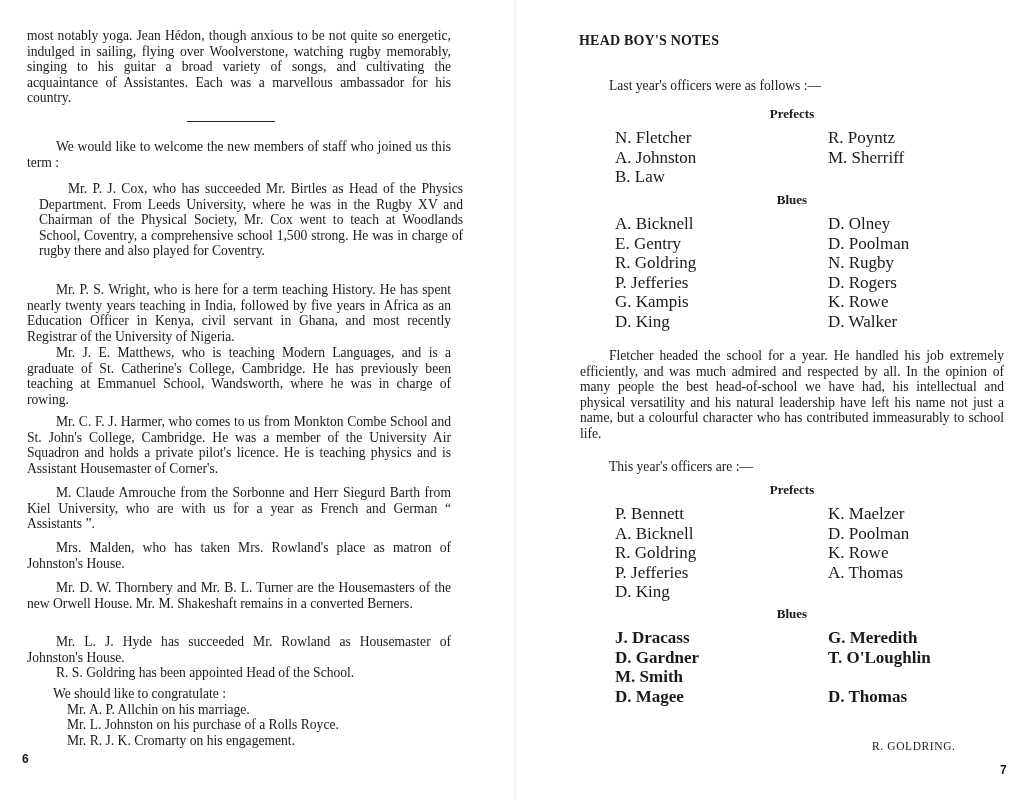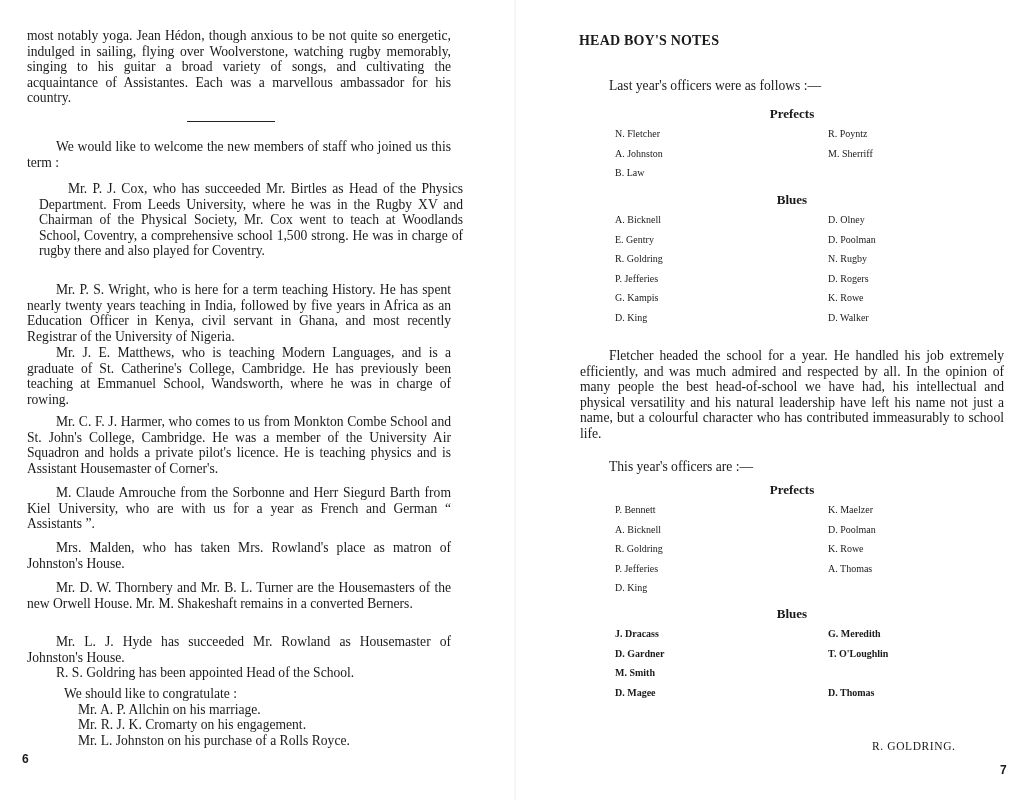--- a/index.html
+++ b/index.html
@@ -13,28 +13,28 @@
     .page-right { left: 515px; width: 516px; }
     .gutter { position: absolute; left: 514px; top: 0; width: 2px; height: 800px; background: #f6f6f6; }
 
     .text { font-size: 13.6px; line-height: 15.6px; text-align: justify; }
     .left-col { position: absolute; left: 27px; width: 424px; }
     .para { margin: 0; text-indent: 29px; }
     .para.noindent { text-indent: 0; }
 
     .rule { position: absolute; left: 187px; width: 88px; height: 0; border-top: 1.5px solid #222; top: 121px; }
 
-    .congrats { position: absolute; left: 64px; top: 686px; font-size: 13.6px; line-height: 15.6px; }
+    .congrats { position: absolute; left: 53px; top: 686px; font-size: 13.6px; line-height: 15.6px; }
     .congrats .item { padding-left: 14px; }
     .pageno { position: absolute; font-family: "Liberation Sans", sans-serif; font-weight: bold; font-size: 12px; }
 
     .heading { position: absolute; left: 579px; top: 33px; font-weight: bold; font-size: 14px; letter-spacing: 0.2px; }
     .intro { position: absolute; left: 609px; font-size: 13.6px; }
     .subhead { position: absolute; font-weight: bold; font-size: 13px; left: 600px; width: 384px; text-align: center; }
-    .names { position: absolute; left: 615px; width: 380px; font-size: 10px; }
+    .names { position: absolute; left: 615px; width: 380px; font-size: 17px; }
     .names .row { height: 19.5px; display: flex; }
     .names .c1 { width: 213px; }
     .names .c2 { flex: 1; }
     .right-para { position: absolute; left: 580px; width: 424px; top: 348px; }
     .sig { position: absolute; left: 872px; top: 740px; font-size: 11.5px; letter-spacing: 0.6px; }
   </style>
 </head>
 <body>
 
 <div class="page page-left"></div>
@@ -71,22 +71,22 @@
 </div>
 <div class="left-col text" style="top:634px;">
   <p class="para">Mr. L. J. Hyde has succeeded Mr. Rowland as Housemaster of Johnston's House.</p>
 </div>
 <div class="left-col text" style="top:665px;">
   <p class="para">R. S. Goldring has been appointed Head of the School.</p>
 </div>
 <div class="congrats">
   <div>We should like to congratulate :</div>
   <div class="item">Mr. A. P. Allchin on his marriage.</div>
+  <div class="item">Mr. L. Johnston on his purchase of a Rolls Royce.</div>
   <div class="item">Mr. R. J. K. Cromarty on his engagement.</div>
-  <div class="item">Mr. L. Johnston on his purchase of a Rolls Royce.</div>
 </div>
 <div class="pageno" style="left:22px; top:752px;">6</div>
 
 <div class="heading">HEAD BOY'S NOTES</div>
 <div class="intro" style="top:78px;">Last year's officers were as follows :—</div>
 
 <div class="subhead" style="top:106px;">Prefects</div>
 <div class="names" style="top:128px;">
   <div class="row">
       <span class="c1">N. Fletcher</span>

